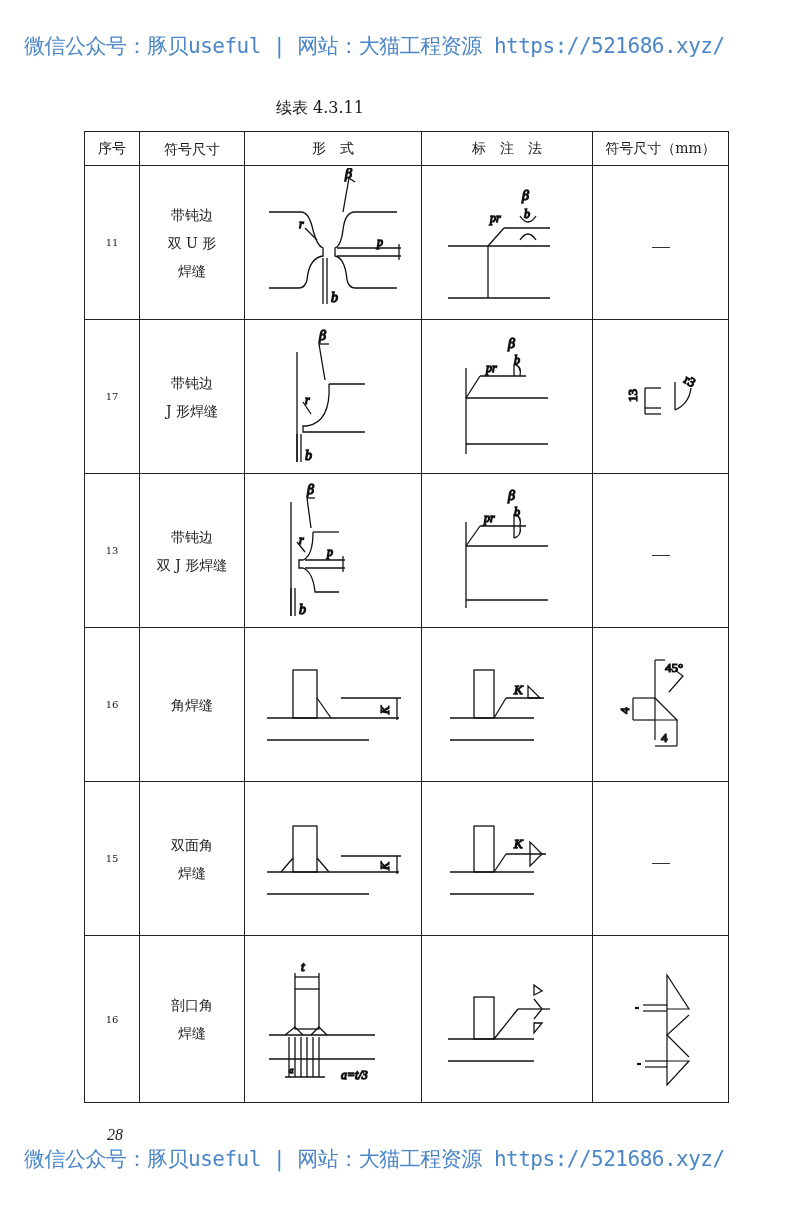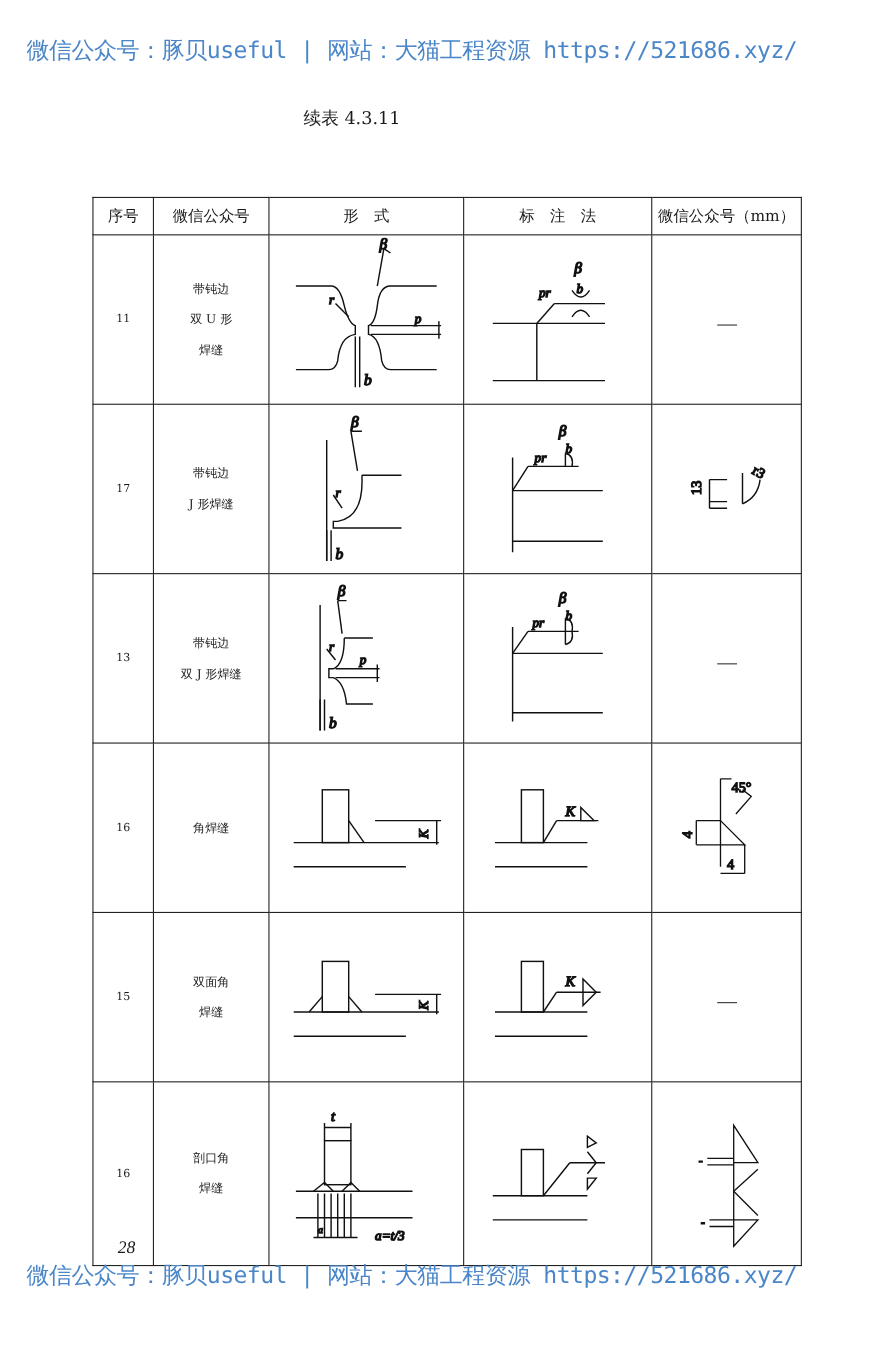--- a/index.html
+++ b/index.html
@@ -15,53 +15,53 @@
   .wm-bottom { top:1145px; }
   .table-title {
     position:absolute; top:98px; left:0; width:640px; text-align:center; font-size:16px;
     font-family: "DejaVu Serif", serif;
   }
   .page-num {
     position:absolute; left:107px; top:1126px; font-size:16px; font-style:italic;
     font-family: "Liberation Serif", "DejaVu Serif", serif;
   }
   table.weld {
-    position:absolute; left:84px; top:131px; width:643px; border-collapse:collapse; table-layout:fixed;margin-top:48px;
+    position:absolute; left:84px; top:131px; width:643px; border-collapse:collapse; table-layout:fixed;
   }
   table.weld td, table.weld th {
     border:1.6px solid #222; padding:0; text-align:center; vertical-align:middle; font-weight:normal;
   }
   table.weld th { height:33px; font-size:14px; }
   table.weld tr.row td { height:153px; }
   table.weld tr.row.last td { height:166px; }
   .col-no { width:54px; font-size:10px; }
-  .col-name { width:104px; font-size:11px; line-height:28px; }
+  .col-name { width:104px; font-size:14px; line-height:28px; }
   .col-form { width:176px; }
   .col-mark { width:170px; }
   .col-size { width:135px; }
   .name-line { display:block; }
   .dash { display:inline-block; width:18px; height:0; border-top:1.4px solid #333; }
   svg { display:block; margin:0 auto; }
   svg text { font-family: "Liberation Serif", "DejaVu Serif", serif; font-style:italic; fill:#111; }
   svg .up { font-style:normal; }
 </style>
 </head>
 <body>
 
 <div class="watermark wm-top">微信公众号：豚贝useful | 网站：大猫工程资源 https://521686.xyz/</div>
 <div class="table-title">续表 4.3.11</div>
 
 <table class="weld">
   <tbody>
       <tr>
     <th class="col-no">序号</th>
-    <th class="col-name">微信公众号</th>
+    <th class="col-name">符号尺寸</th>
     <th class="col-form">形　式</th>
     <th class="col-mark">标　注　法</th>
-    <th class="col-size">微信公众号（mm）</th>
+    <th class="col-size">符号尺寸（mm）</th>
   </tr>
 
   <tr class="row">
     <td class="col-no">11</td>
     <td class="col-name">
       <span class="name-line">带钝边</span>
       <span class="name-line">双 U 形</span>
       <span class="name-line">焊缝</span>
     </td>
     <td class="col-form">

